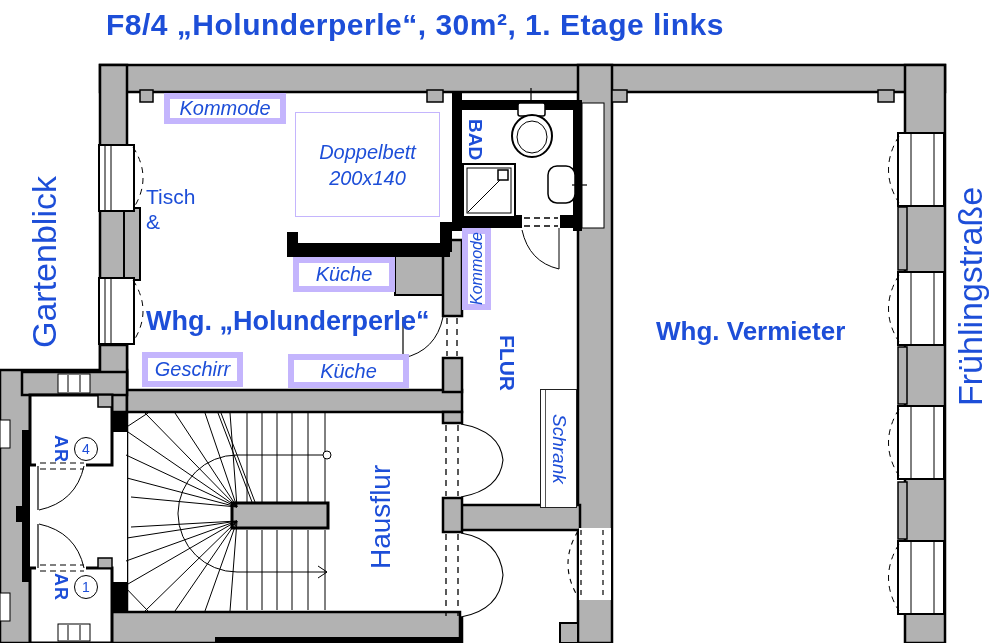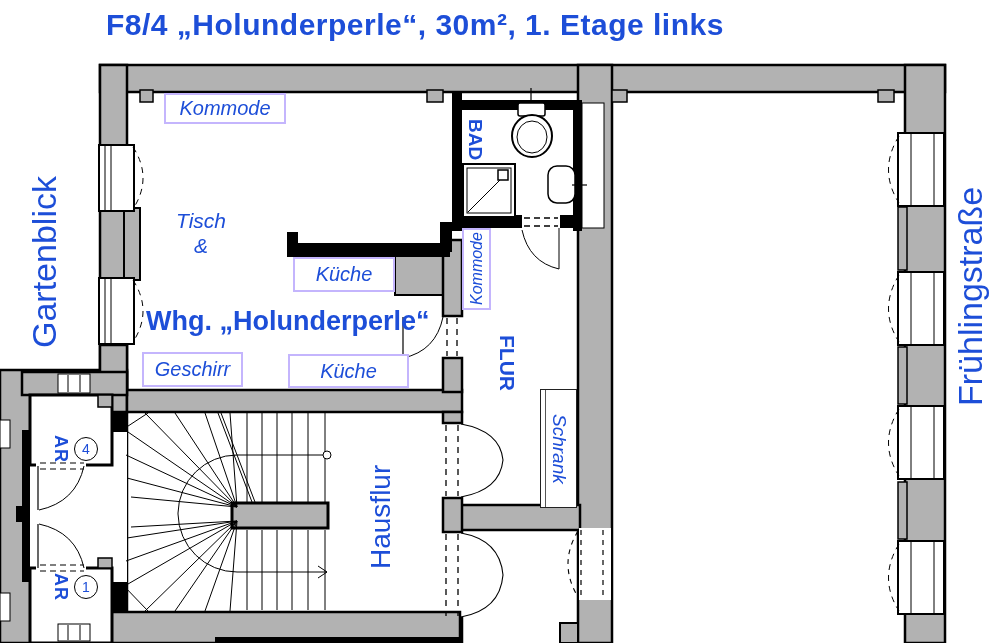--- a/index.html
+++ b/index.html
@@ -3,28 +3,28 @@
 <meta charset="utf-8">
 <style>
   html,body{margin:0;padding:0;background:#fff;}
   #stage{position:relative;width:1000px;height:643px;background:#fff;overflow:hidden;
          font-family:"Liberation Sans","DejaVu Sans",sans-serif;color:#1d4ed8;}
   #plan-svg{position:absolute;left:0;top:0;}
   .abs{position:absolute;}
   .vup{writing-mode:vertical-rl;transform:rotate(180deg);text-orientation:mixed;}
   .vdn{writing-mode:vertical-rl;text-orientation:mixed;}
   .cen{display:flex;align-items:center;justify-content:center;}
-  .fbox{background:#fff;border:2px solid #c4b5fd;font-style:italic;box-sizing:border-box;}
+  .fbox{background:#fff;border:6px solid #c4b5fd;font-style:italic;box-sizing:border-box;}
   #title{left:106px;top:8px;font-size:30px;font-weight:bold;white-space:nowrap;letter-spacing:.5px;}
   #lbl-gartenblick{left:24px;top:136px;width:40px;height:252px;font-size:34px;}
   #lbl-fruehling{left:948px;top:146px;width:44px;height:300px;font-size:34px;}
   #box-kommode-top{left:164px;top:93px;width:122px;height:31px;font-size:20px;}
   #box-bett{left:295px;top:112px;width:145px;height:105px;border-width:1.5px;font-size:20px;
             flex-direction:column;line-height:26px;font-style:italic;}
-  #grp-tisch{left:146px;top:208px;width:110px;text-align:center;font-style:italic;
+  #grp-tisch{left:146px;top:184px;width:110px;
              font-size:21px;line-height:25px;}
   #box-kueche1{left:293px;top:257px;width:102px;height:35px;font-size:20px;}
   #lbl-whg-holunder{left:146px;top:306px;font-size:27px;font-weight:bold;white-space:nowrap;}
   #box-geschirr{left:142px;top:352px;width:101px;height:35px;font-size:20px;}
   #box-kueche2{left:288px;top:354px;width:121px;height:34px;font-size:20px;}
   #lbl-bad{left:461px;top:108px;width:28px;height:64px;font-size:19px;font-weight:bold;}
   #box-kommode-v{left:462px;top:228px;width:29px;height:82px;font-size:16px;}
   #lbl-flur{left:491px;top:331px;width:32px;height:64px;font-size:21px;font-weight:bold;}
   #box-schrank{left:540px;top:389px;width:37px;height:119px;border-width:1.5px;border-color:#222;
                font-size:19px;position:absolute;}
@@ -191,20 +191,24 @@
   </g>
 </svg>
 
 <div id="title" class="abs">F8/4 „Holunderperle“, 30m², 1. Etage links</div>
 
 <div id="lbl-gartenblick" class="abs vup cen">Gartenblick</div>
 <div id="lbl-fruehling" class="abs vup cen">Frühlingstraße</div>
 
 <div id="box-kommode-top" class="abs fbox cen">Kommode</div>
 
+<div id="box-bett" class="abs fbox cen">
+  <span>Doppelbett</span>
+  <span>200x140</span>
+</div>
 
 <div id="grp-tisch" class="abs">
   <div>Tisch</div>
   <div>&amp;</div>
 </div>
 
 <div id="box-kueche1" class="abs fbox cen">Küche</div>
 
 <div id="box-geschirr" class="abs fbox cen">Geschirr</div>
 
@@ -214,20 +218,21 @@
 <div id="lbl-bad" class="abs vdn cen">BAD</div>
 
 <div id="box-kommode-v" class="abs fbox cen vup">Kommode</div>
 
 <div id="lbl-flur" class="abs vdn cen">FLUR</div>
 
 <div id="box-schrank" class="abs fbox cen vdn">Schrank</div>
 
 <div id="lbl-hausflur" class="abs vup cen">Hausflur</div>
 
+<div id="lbl-whg-verm" class="abs">Whg. Vermieter</div>
 
 <div id="ar4" class="abs ar-wrap">
   <span class="ar-letters vdn cen">AR</span>
   <span class="ar-circle cen">4</span>
 </div>
 <div id="ar1" class="abs ar-wrap">
   <span class="ar-letters vdn cen">AR</span>
   <span class="ar-circle cen">1</span>
 </div>
 

